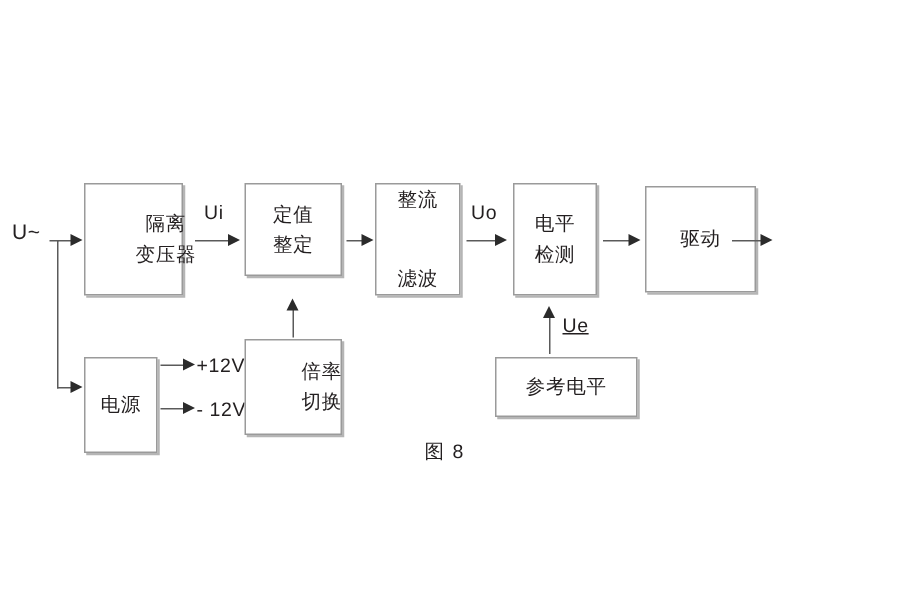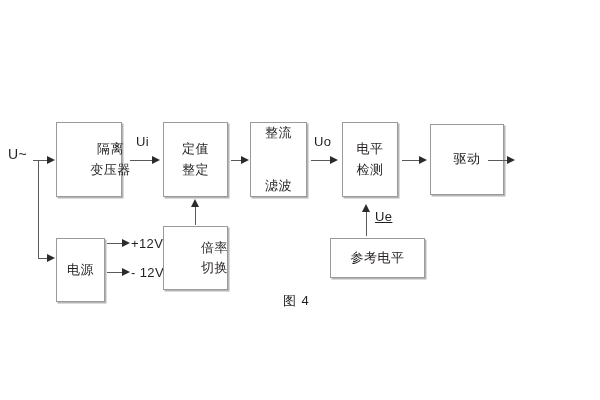--- a/index.html
+++ b/index.html
@@ -90,21 +90,21 @@
 
   <div class="block" style="left:56px; top:122px; width:66px; height:75px;padding-left:43px;">
     <span class="ln">隔离</span>
     <span class="ln">变压器</span>
   </div>
 
   <div class="lbl" style="left:136px; top:134px;">Ui</div>
   <div class="hline" style="left:130px; top:160px; width:24px;"></div>
   <div class="ah right" style="left:152px; top:156px;"></div>
 
-  <div class="block" style="left:163px; top:122px; width:65px; height:75px;">
+  <div class="block" style="left:163px; top:122px; width:65px; height:62px;">
     <span class="ln">定值</span>
     <span class="ln">整定</span>
   </div>
 
   <div class="hline" style="left:231px; top:160px; width:13px;"></div>
   <div class="ah right" style="left:241px; top:156px;"></div>
 
   <div class="block" style="left:250px; top:122px; width:57px; height:75px;gap:33px;">
     <span class="ln">整流</span>
     <span class="ln">滤波</span>
@@ -151,15 +151,15 @@
   <div class="ah up" style="left:191px; top:199px;"></div>
 
   <div class="block" style="left:330px; top:238px; width:95px; height:40px;">
     <span class="ln">参考电平</span>
   </div>
 
   <div class="vline" style="left:366px; top:210px; height:26px;"></div>
   <div class="ah up" style="left:362px; top:204px;"></div>
   <div class="lbl" style="left:375px; top:209px;text-decoration:underline;">Ue</div>
 
-  <div class="caption" style="left:283px; top:292px;">图 4</div>
+  <div class="caption" style="left:283px; top:292px;">图 8</div>
 
 </div>
 
 </body></html>

